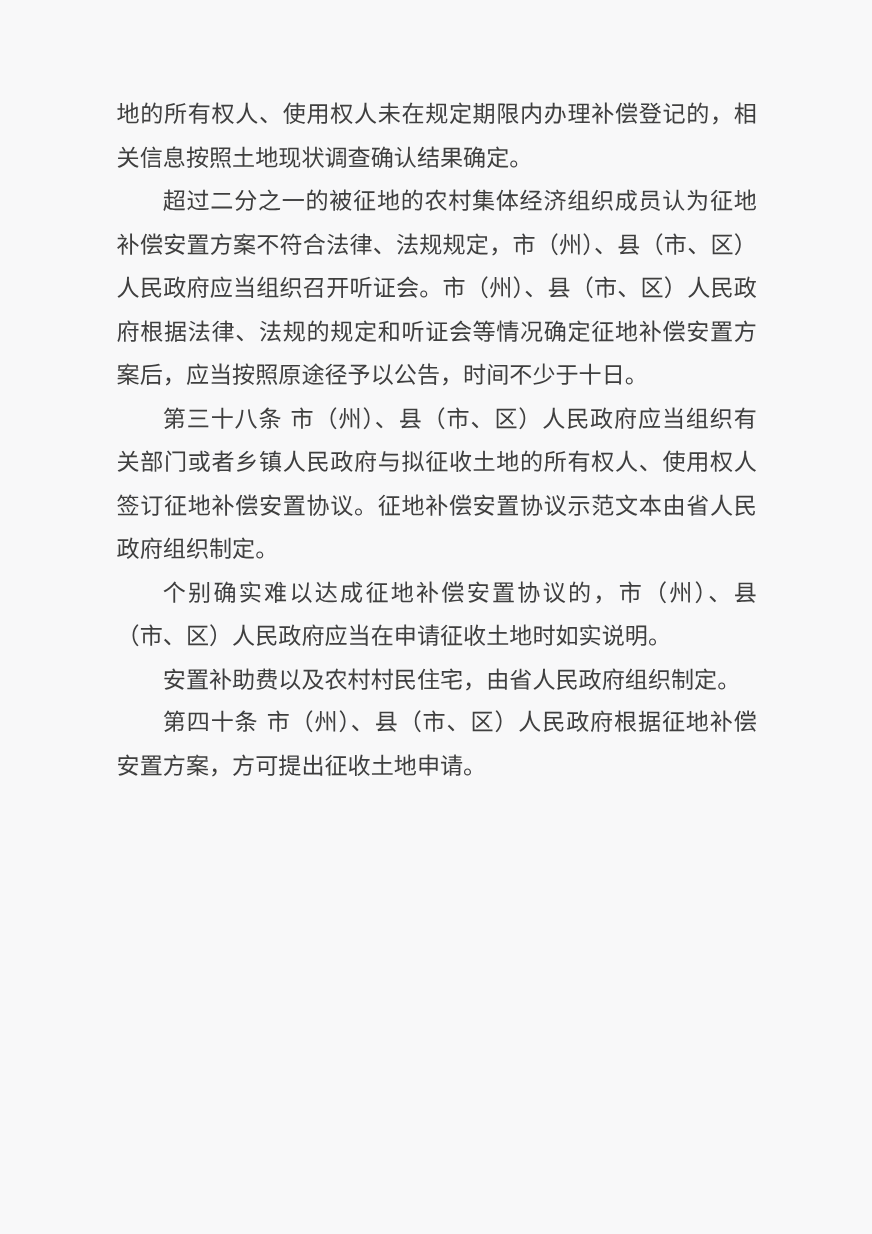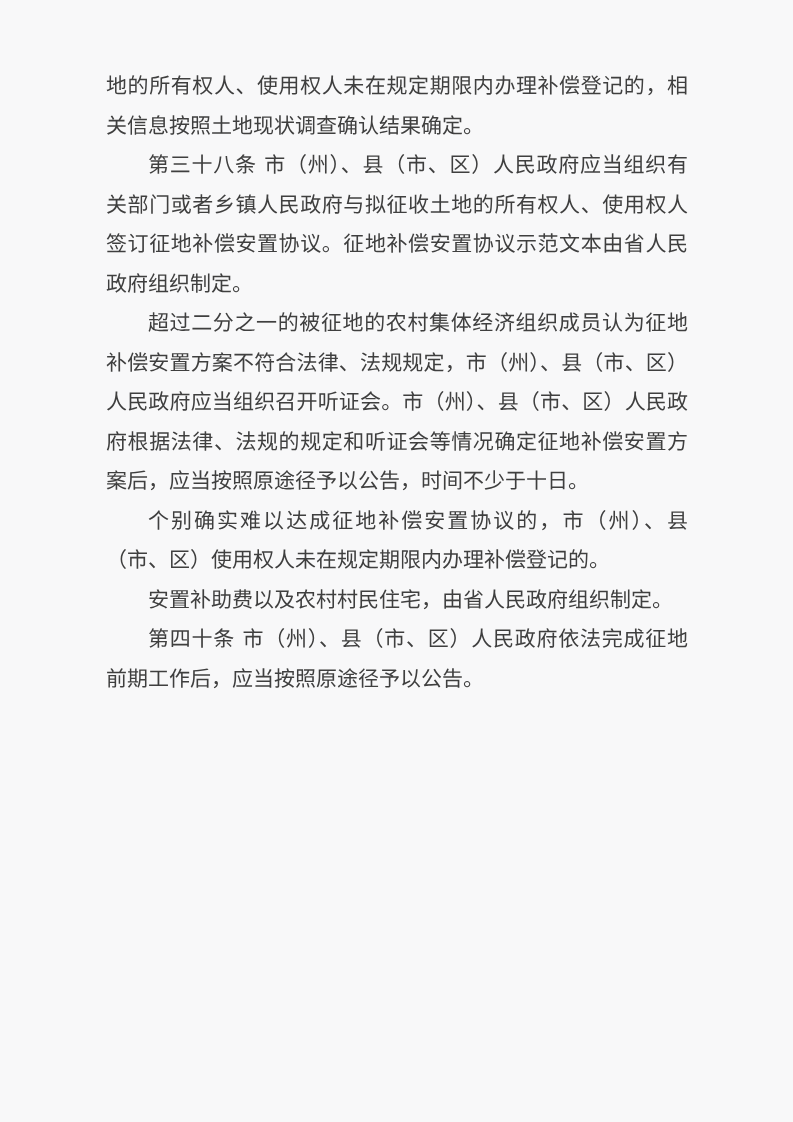--- a/index.html
+++ b/index.html
@@ -11,21 +11,21 @@
     height: 1122px;
     background: #f8f8f9;
     overflow: hidden;
     font-family: "DejaVu Serif", "Liberation Serif", serif;
   }
   .page {
     box-sizing: border-box;
     width: 793px;
     height: 1122px;
     background: #f8f8f9;
-    padding: 67px 105px 0 106px;
+    padding: 85px 105px 0 106px;
   }
   .text-body {
     width: 582px;
     color: #3f3f3f;
     font-size: 21px;
     line-height: 39.5px;
     text-align: justify;
     line-break: auto;
     word-break: normal;
   }
@@ -36,19 +36,19 @@
   .text-body p.para.indent {
     text-indent: 2em;
   }
 </style>
 </head>
 <body>
 
 <div class="page">
   <div class="text-body">
       <p class="para">地的所有权人、使用权人未在规定期限内办理补偿登记的，相关信息按照土地现状调查确认结果确定。</p>
+      <p class="para indent">超过二分之一的被征地的农村集体经济组织成员认为征地补偿安置方案不符合法律、法规规定，市（州）、县（市、区）人民政府应当组织召开听证会。市（州）、县（市、区）人民政府根据法律、法规的规定和听证会等情况确定征地补偿安置方案后，应当按照原途径予以公告，时间不少于十日。</p>
       <p class="para indent">第三十八条 市（州）、县（市、区）人民政府应当组织有关部门或者乡镇人民政府与拟征收土地的所有权人、使用权人签订征地补偿安置协议。征地补偿安置协议示范文本由省人民政府组织制定。</p>
-      <p class="para indent">超过二分之一的被征地的农村集体经济组织成员认为征地补偿安置方案不符合法律、法规规定，市（州）、县（市、区）人民政府应当组织召开听证会。市（州）、县（市、区）人民政府根据法律、法规的规定和听证会等情况确定征地补偿安置方案后，应当按照原途径予以公告，时间不少于十日。</p>
-      <p class="para indent">个别确实难以达成征地补偿安置协议的，市（州）、县（市、区）使用权人未在规定期限内办理补偿登记的。</p>
+      <p class="para indent">个别确实难以达成征地补偿安置协议的，市（州）、县（市、区）人民政府应当在申请征收土地时如实说明。</p>
       <p class="para indent">安置补助费以及农村村民住宅，由省人民政府组织制定。</p>
-      <p class="para indent">第四十条 市（州）、县（市、区）人民政府依法完成征地前期工作后，应当按照原途径予以公告。</p>
+      <p class="para indent">第四十条 市（州）、县（市、区）人民政府根据征地补偿安置方案，方可提出征收土地申请。</p>
     </div>
 </div>
 
 </body></html>

